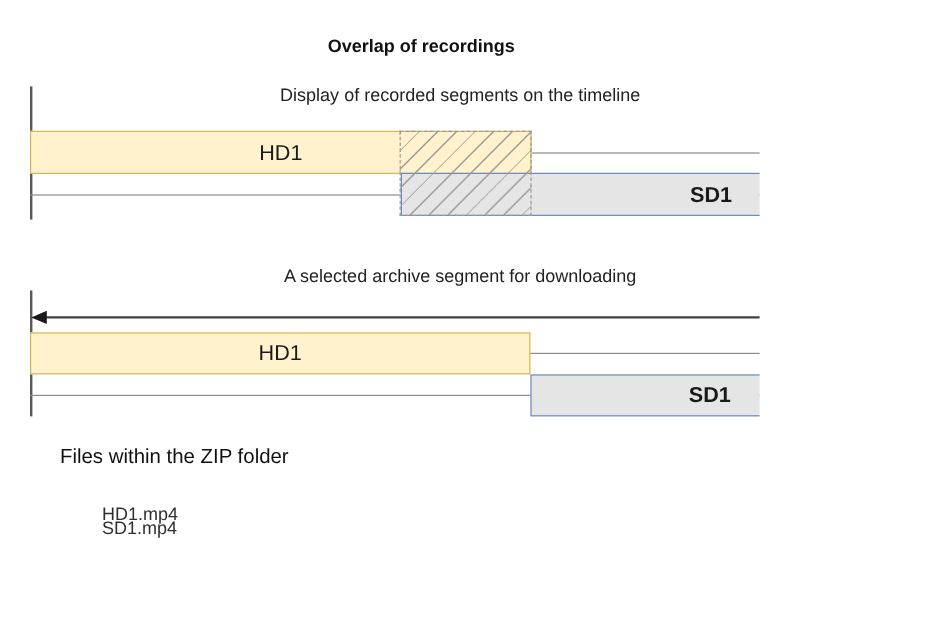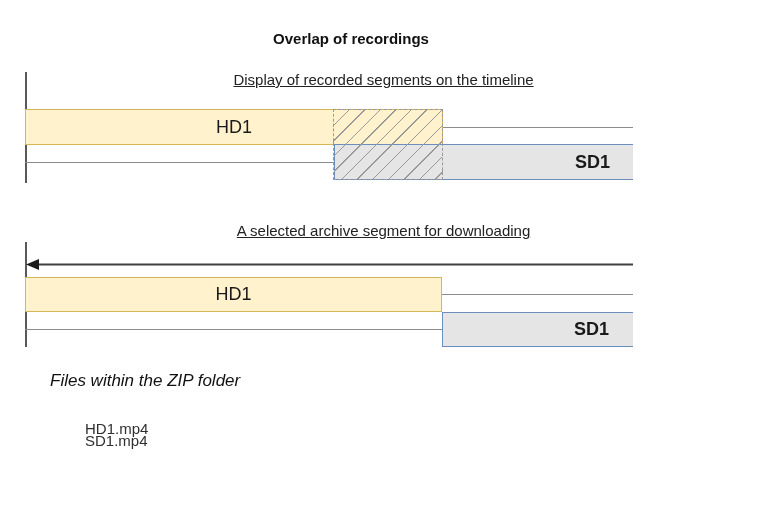--- a/index.html
+++ b/index.html
@@ -21,21 +21,20 @@
     font-size: 15px;
     font-weight: bold;
     color: #111;
   }
 
   .diagram-subtitle {
     left: 25px; width: 717px;
     text-align: center;
     font-size: 15px;
     color: #222;
-    text-decoration: underline;
   }
 
   .edge-line {
     width: 2px;
     background: #595959;
   }
 
   .track-line {
     height: 1px;
     background: #8c8c8c;
@@ -65,21 +64,20 @@
       rgba(255,255,255,0) 10px,
       #999999 10px,
       #999999 11px
     );
   }
 
   .files-heading {
     left: 50px; top: 371px;
     font-size: 17px;
     color: #111;
-    font-style: italic;
   }
   .file-name {
     left: 48px;
     font-size: 15px;
     color: #2f2f2f;
     margin-left: 37px;
   }
 </style>
 </head>
 <body>

